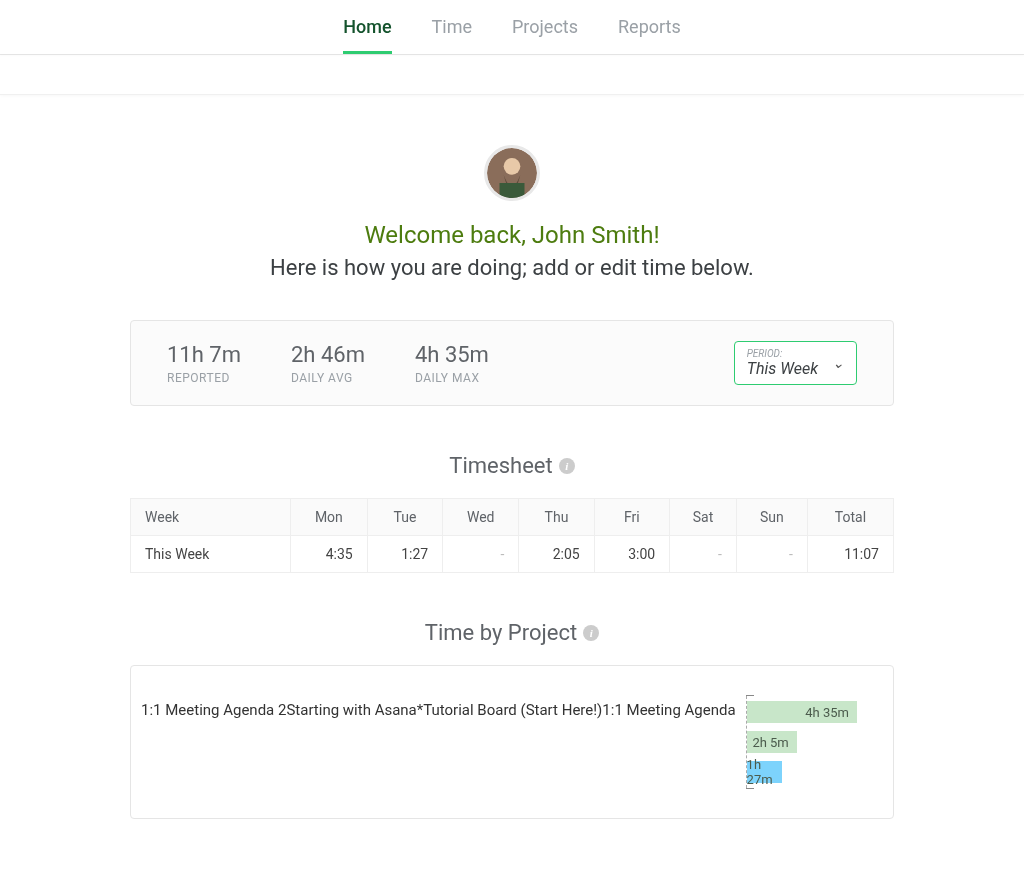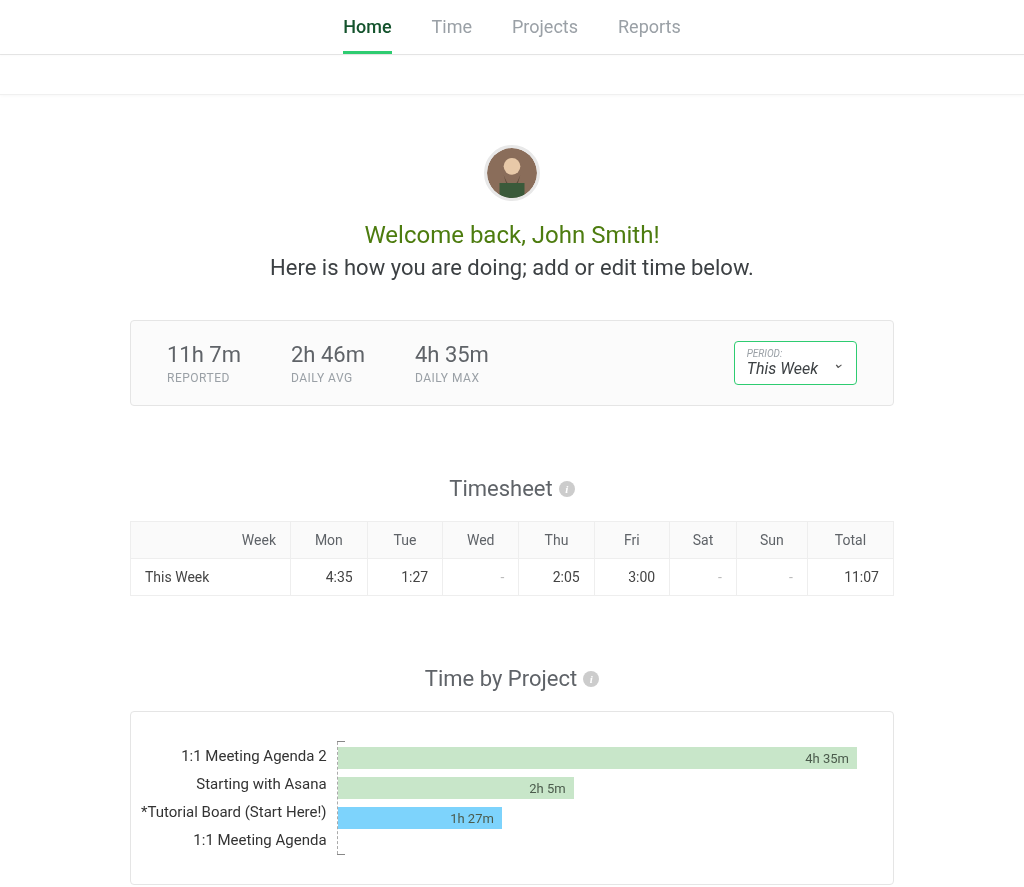--- a/index.html
+++ b/index.html
@@ -65,53 +65,53 @@
       background: #fff; cursor: pointer; font-style: italic;
     }
     .period-select .lbl { font-size: 10px; color: #9aa0a6; }
     .period-select .val { font-size: 16px; color: #3c4043; }
     .period-select .chevron {
       position: absolute; right: 12px; top: 50%; transform: translateY(-50%);
       font-size: 14px; color: #555;
     }
     .section-title {
       text-align: center; font-size: 22px; color: #5f6368; font-weight: 400;
-      margin-top: 70px; margin-bottom: 20px;
+      margin-top: 47px; margin-bottom: 20px;
       display: flex; justify-content: center; align-items: center; gap: 6px;
     }
     .info-icon {
       display: inline-flex; width: 16px; height: 16px;
       border-radius: 50%; background: #ccc; color: #fff;
       font-size: 11px; align-items: center; justify-content: center;
       font-style: italic; font-weight: bold; font-family: serif;
     }
     table.timesheet {
       width: 100%; border-collapse: collapse;
       border: 1px solid #e5e5e5;
     }
     table.timesheet th, table.timesheet td {
       border: 1px solid #eee;
       padding: 10px 14px;
       font-size: 14px;
     }
     table.timesheet th {
       background: #fafafa; text-align: center; color: #5f6368; font-weight: 400;
     }
-    table.timesheet th.week-col { text-align: right; width: 160px; }
+    table.timesheet th.week-col { text-align: left; width: 160px; }
     table.timesheet td { text-align: right; color: #444; }
     table.timesheet td.week-col { text-align: left; }
     table.timesheet td.empty { color: #bbb; }
 
     .chart-box {
       border: 1px solid #e5e5e5; border-radius: 4px;
       padding: 30px 36px 30px 10px;
     }
     .chart { display: flex; }
     .chart-labels {
-      display: flex; flex-direction: column; justify-content: space-around;
+      display: flex; flex-direction: row; justify-content: space-around;
       text-align: right; padding-right: 10px;
     }
     .chart-labels div { font-size: 15px; color: #333; height: 28px; line-height: 28px; }
     .chart-bars {
       flex: 1;
       border-left: 1px dashed #aaa;
       display: flex; flex-direction: column; gap: 2px;
       padding: 2px 0;
       position: relative;
     }

